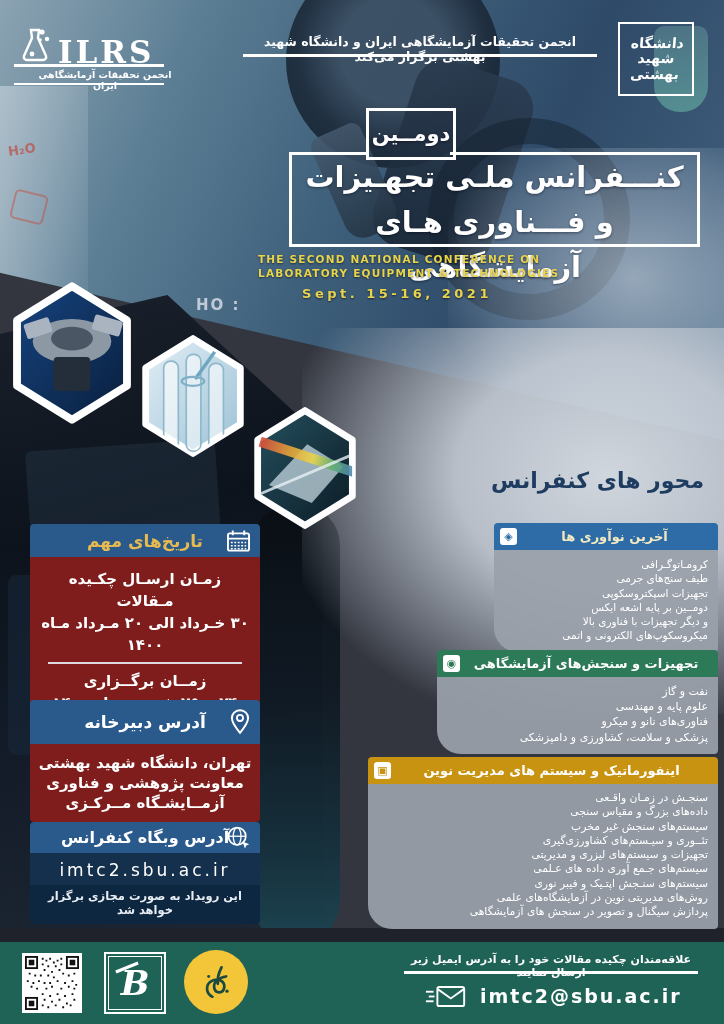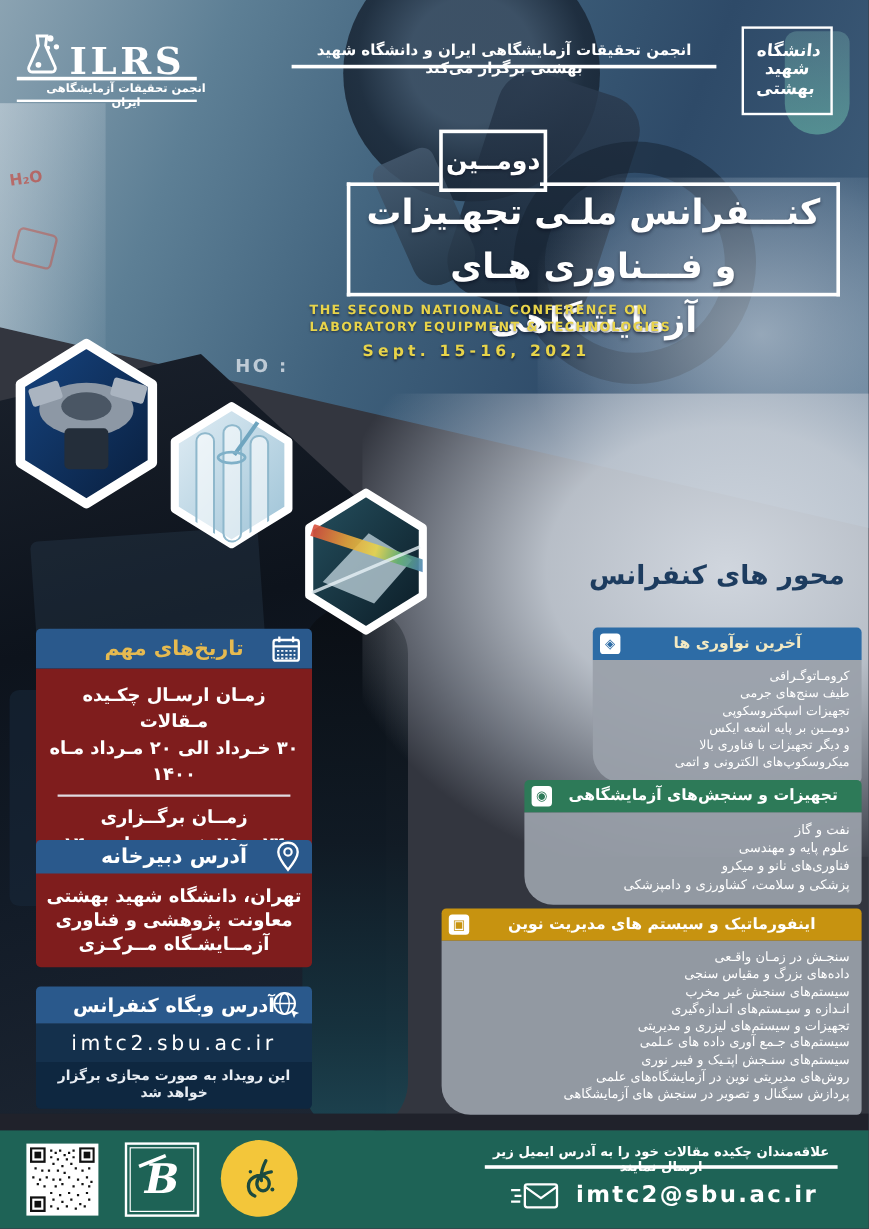--- a/index.html
+++ b/index.html
@@ -93,21 +93,21 @@
   .ibox{position:absolute;left:30px;width:230px;z-index:8;}
   .ibox-header{position:relative;height:33px;background:#2a598c;border-radius:4px 4px 0 0;display:flex;align-items:center;justify-content:center;}
   .ibox-title{font-weight:bold;font-size:17px;color:#fff;direction:rtl;}
   .ibox-title.gold{color:#e6ba50;}
   .ibox-ic{position:absolute;right:9px;top:50%;transform:translateY(-50%);}
   .ibox-body{background:#7f1d1d;color:#fff;direction:rtl;text-align:center;font-weight:bold;border-radius:0 0 4px 4px;}
   .ibox-dates{top:524px;}
   .ibox-dates .ibox-body{padding:11px 8px 7px;font-size:15px;line-height:22px;}
   .ib-hr{border:none;border-top:2px solid rgba(235,240,246,.9);margin:6px 10px;}
   .ibox-sec{top:700px;}
-  .ibox-sec .ibox-header{height:28px;}
+  .ibox-sec .ibox-header{height:44px;}
   .ibox-sec .ibox-body{padding:9px 6px;font-size:15px;line-height:20px;}
   .ibox-web{top:822px;}
   .ibox-web .ibox-header{height:31px;}
   .ibox-web .ibox-title{font-size:16px;}
   .web-url{background:#14304c;color:#fff;text-align:center;font-weight:normal;font-size:17px;letter-spacing:3px;padding:7px 0 5px;}
   .web-note{background:#0e2740;color:#e8edf3;direction:rtl;text-align:center;font-weight:bold;font-size:11.5px;padding:4px 0 7px;border-radius:0 0 4px 4px;}
 
   
   .footer-bar{position:absolute;left:0;top:942px;width:724px;height:82px;z-index:9;background:#1e6356;}
   .qr{position:absolute;left:22px;top:11px;width:60px;height:60px;background:#fff;padding:3px;box-sizing:border-box;}
@@ -290,21 +290,21 @@
   <div class="tbox tbox3">
     <div class="tbox-header" style="background-color: rgb(199, 147, 16);">
       <span class="tbox-ic" style="color: rgb(199, 147, 16);">▣</span>
       <span class="tbox-title" style="color: rgb(255, 255, 255);">اینفورماتیک و سیستم های مدیریت نوین</span>
     </div>
     <div class="tbox-body">
 
     <div class="titem">سنجـش در زمـان واقـعی</div>
         <div class="titem">داده‌های بزرگ و مقیاس سنجی</div>
         <div class="titem">سیستم‌های سنجش غیر مخرب</div>
-        <div class="titem">انـدازه و سیـستم‌های انـدازه‌گیری</div>
+        <div class="titem">تئــوری و سیـستم‌های کشاورزی‌گیری</div>
         <div class="titem">تجهیزات و سیستم‌های لیزری و مدیریتی</div>
         <div class="titem">سیستم‌های جـمع آوری داده های عـلمی</div>
         <div class="titem">سیستم‌های سنـجش اپتـیک و فیبر نوری</div>
         <div class="titem">روش‌های مدیریتی نوین در آزمایشگاه‌های علمی</div>
         <div class="titem">پردازش سیگنال و تصویر در سنجش های آزمایشگاهی</div>
       </div>
   </div>
 
   <div class="ibox ibox-dates">
     <div class="ibox-header">

